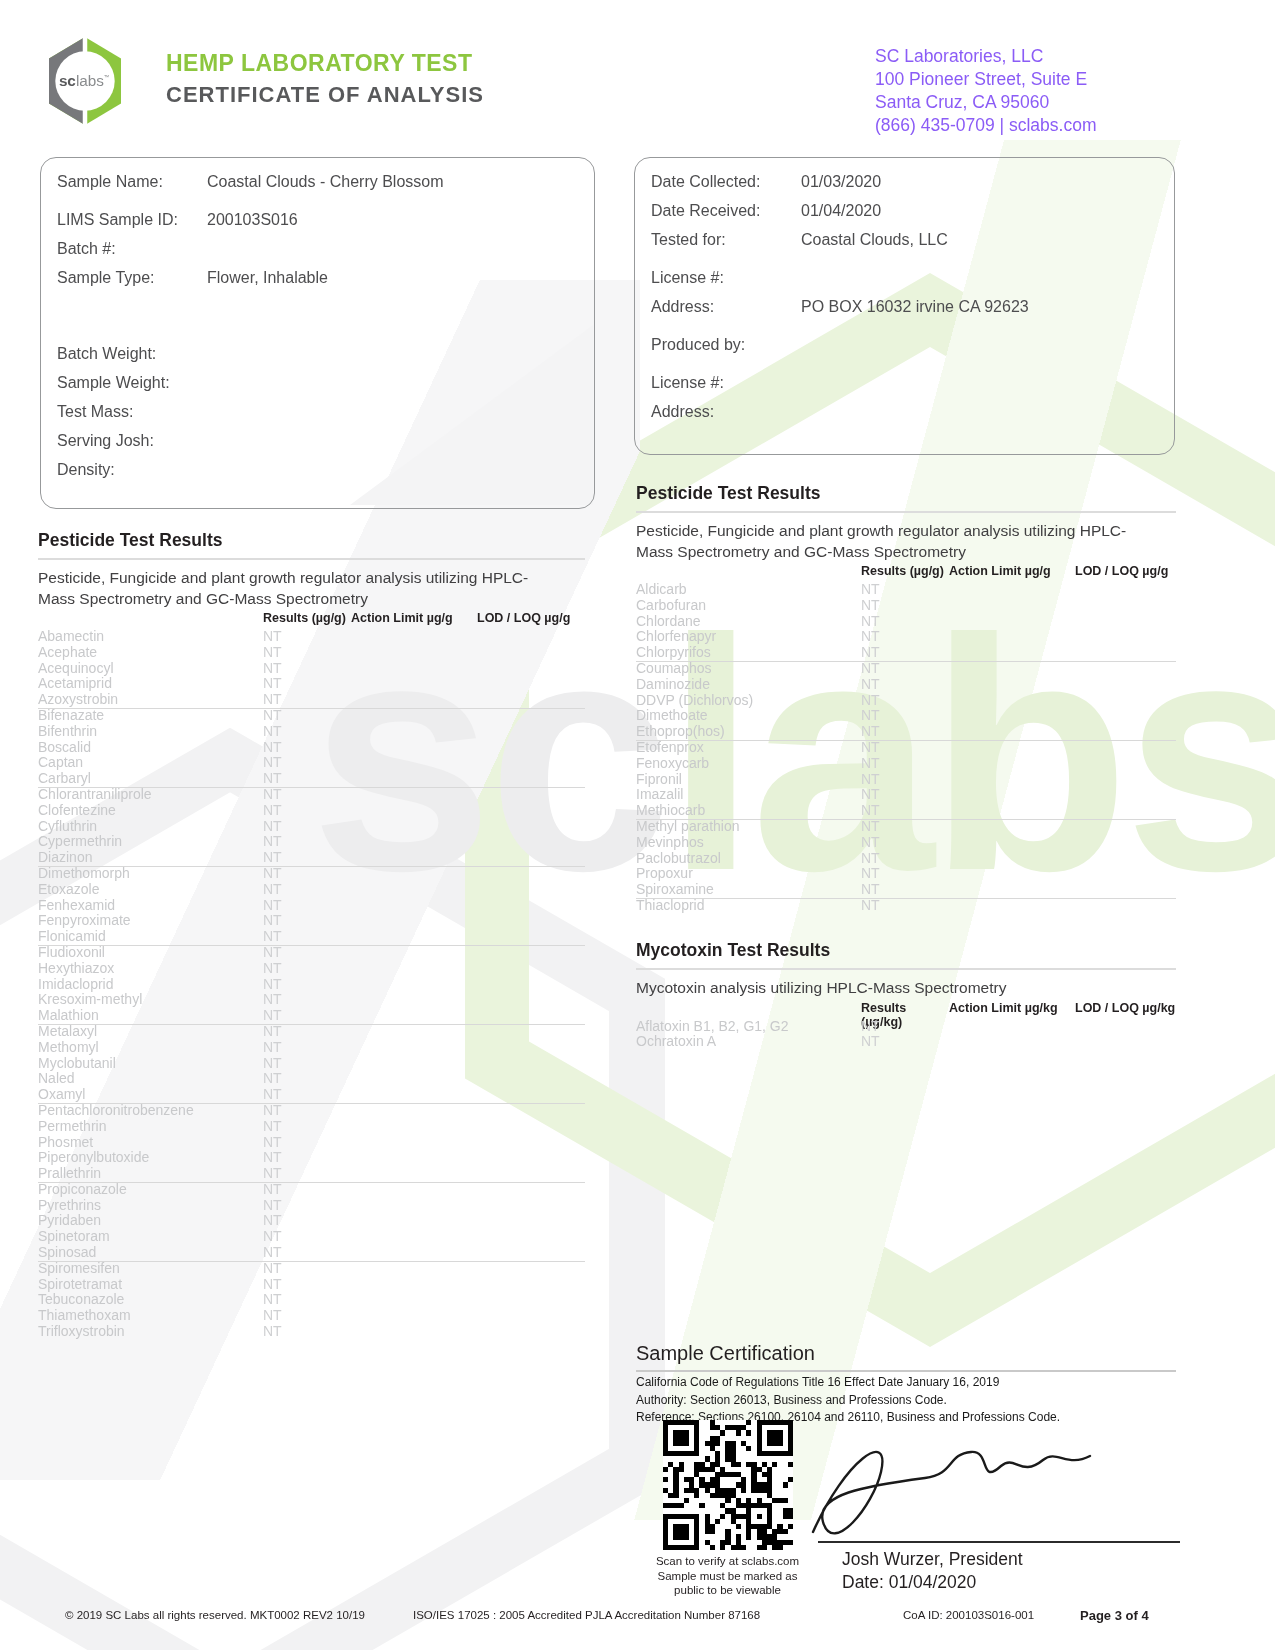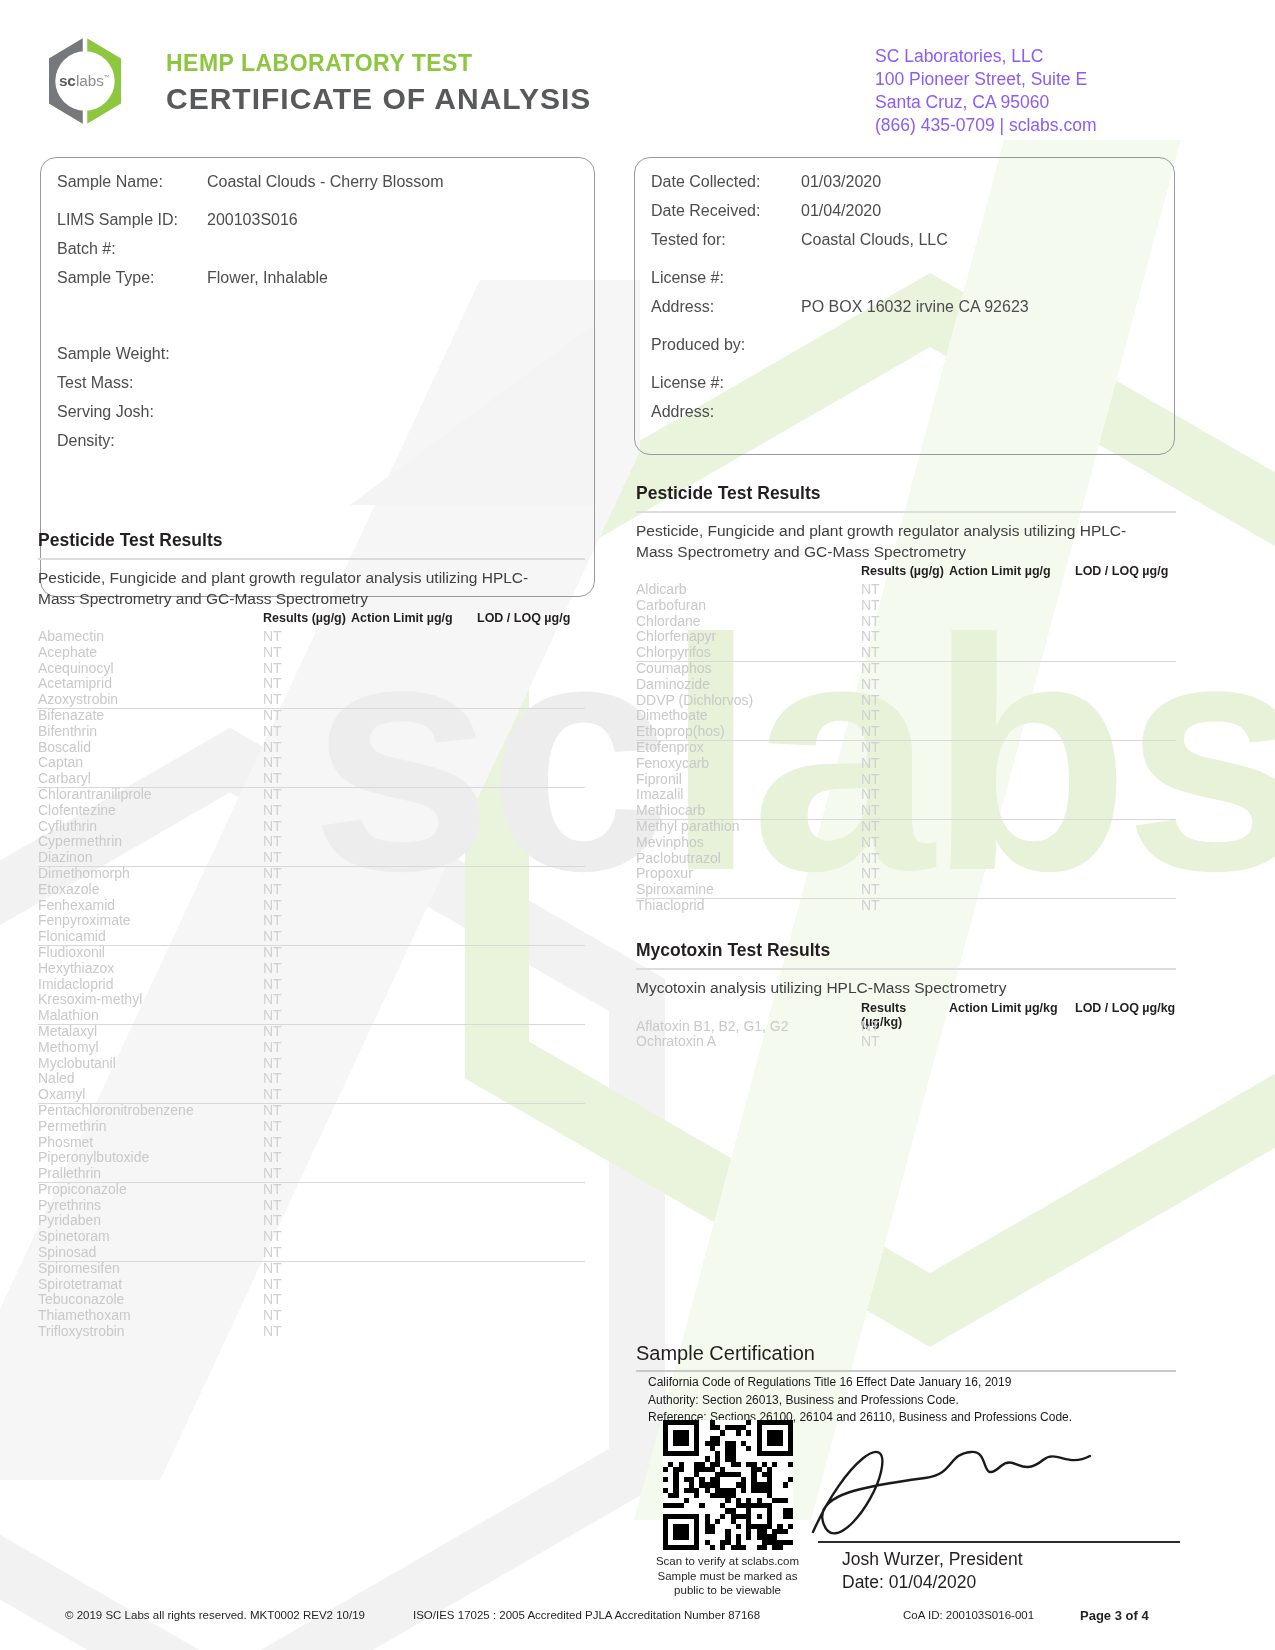--- a/index.html
+++ b/index.html
@@ -17,27 +17,27 @@
     clip-path:polygon(100% 0,100% 100%,0 100%);}
   .wm-text{position:absolute;left:310px;top:590px;font-size:330px;font-weight:bold;line-height:1;
     letter-spacing:-6px;white-space:nowrap;}
   .wm-text .sc{color:#ededee;}
   .wm-text .labs{color:#e7f2d8;}
 
   
   #logo{left:40px;top:28px;width:90px;height:106px;}
   #title-block{left:166px;top:50px;}
   .t1{font-size:23px;font-weight:bold;color:#8dc63f;letter-spacing:.5px;}
-  .t2{font-size:30px;font-weight:bold;color:#58595b;letter-spacing:1px;margin-top:5px;text-align:center;}
+  .t2{font-size:22px;font-weight:bold;color:#58595b;letter-spacing:1px;margin-top:5px;text-align:center;}
   #contact{left:875px;top:45px;font-size:17.5px;line-height:23px;color:#8b5cf6;}
 
   
   .infobox{position:absolute;border:1.5px solid #97999b;border-radius:16px;box-sizing:border-box;
     background:transparent;padding:14px 16px;}
-  #sample-box{left:40px;top:157px;width:555px;height:440px;}
+  #sample-box{left:40px;top:157px;width:555px;height:352px;}
   #client-box{left:634px;top:157px;width:541px;height:298px;}
   .irow{display:flex;font-size:16px;line-height:20px;color:#4d4d4f;}
   .irow .lbl{width:150px;flex:none;}
   .irow .val{flex:1;}
   #sample-box .irow{margin-top:9px;}
   #sample-box .irow:first-child{margin-top:0;}
   #sample-box .irow:nth-child(2){margin-top:18px;}
   #sample-box .irow:nth-child(5){margin-top:56px;}
   #client-box .irow{margin-top:9px;}
   #client-box .irow:first-child{margin-top:0;}
@@ -60,21 +60,21 @@
   .c-lod{flex:1;}
   .t-rows{margin-top:2px;}
   .t-row{display:flex;font-size:14px;line-height:15.8px;color:#c8c9cb;}
   .t-row .c-res{color:#cfd0d2;}
   .g-end{box-shadow:0 1px 0 #d8d8d8;}
 
   
   #cert{left:636px;top:1342px;width:540px;}
   #cert .cert-h{font-size:20px;font-weight:normal;color:#231f20;}
   #cert .rule{margin-top:5px;background:#c9c9c9;}
-  #cert p{font-size:12px;line-height:14.5px;margin:3px 12px 0;color:#1a1a1a;}
+  #cert p{font-size:12px;line-height:14.5px;margin:3px 0 0;color:#1a1a1a;}
   #qr-block{left:630px;top:1420px;width:195px;text-align:center;}
   #qr-block svg{display:block;margin:0 auto;}
   .qr-cap{font-size:11.5px;line-height:14.5px;color:#231f20;margin-top:4px;}
   #sig-svg{left:805px;top:1420px;}
   #sig-line{left:818px;top:1541px;width:362px;height:2px;background:#2b2b2b;}
   #sig-name{left:842px;top:1549px;font-size:17.5px;color:#231f20;}
   #sig-date{left:842px;top:1572px;font-size:17.5px;color:#231f20;}
 
   
   .foot{position:absolute;top:1609px;font-size:11.5px;color:#231f20;}
@@ -133,20 +133,24 @@
         <span class="lbl">Batch #:</span>
         <span class="val"></span>
       </div>
 
 
       <div class="irow">
         <span class="lbl">Sample Type:</span>
         <span class="val">Flower, Inhalable</span>
       </div>
 
+      <div class="irow">
+        <span class="lbl">Batch Weight:</span>
+        <span class="val"></span>
+      </div>
 
       <div class="irow">
         <span class="lbl">Sample Weight:</span>
         <span class="val"></span>
       </div>
 
       <div class="irow">
         <span class="lbl">Test Mass:</span>
         <span class="val"></span>
       </div>

